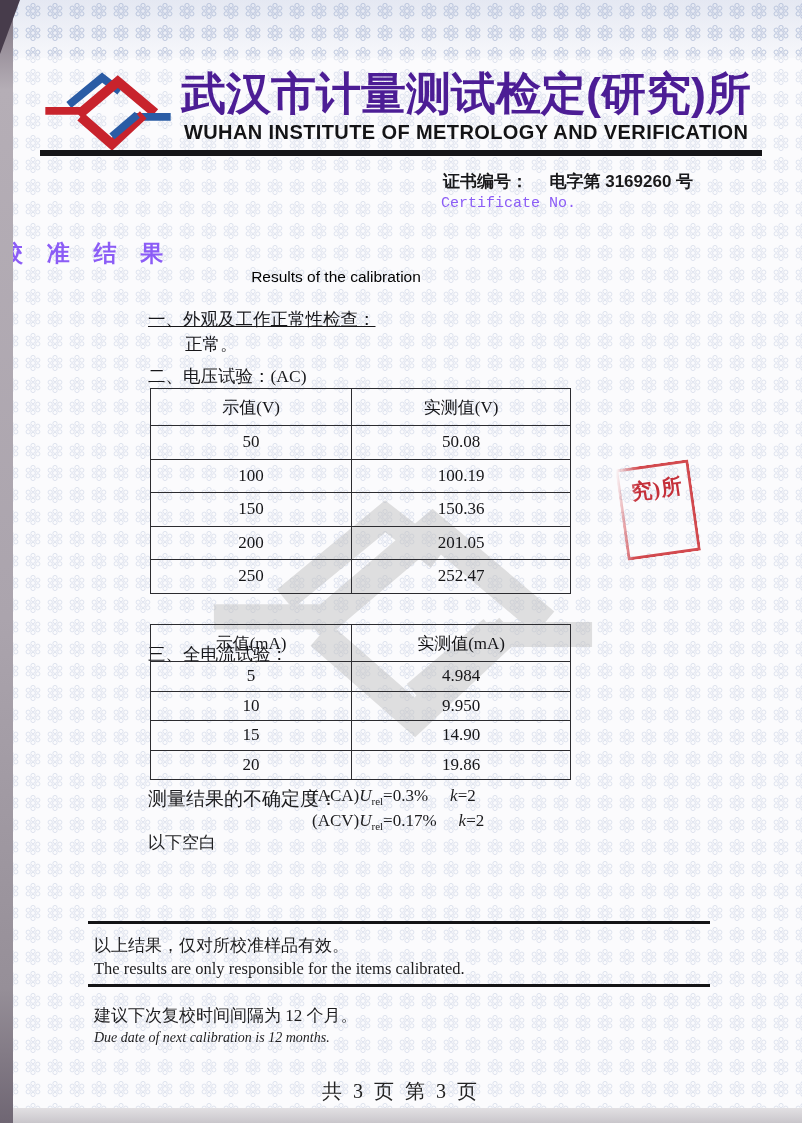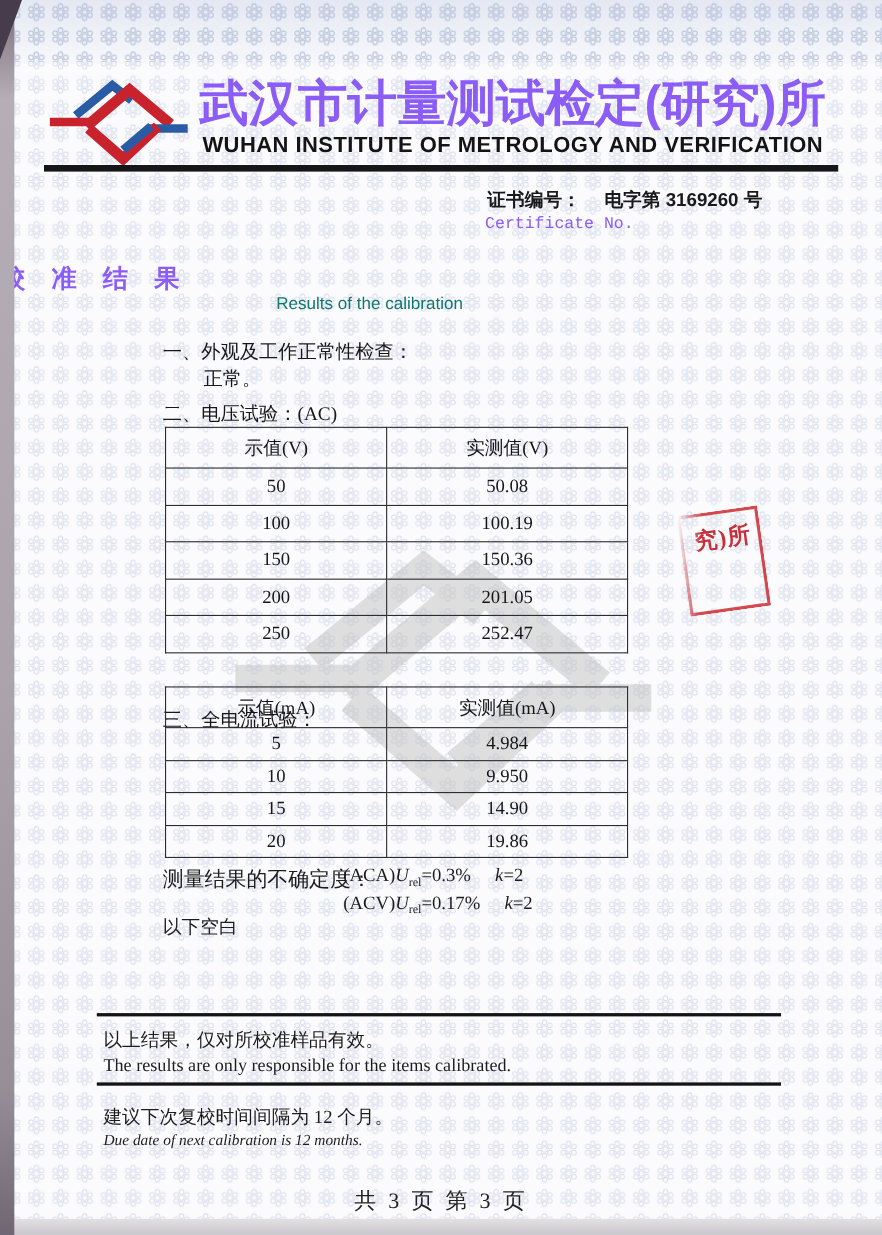--- a/index.html
+++ b/index.html
@@ -18,40 +18,40 @@
     background:#473c4b; clip-path:polygon(0 0, 100% 0, 0 100%); }
   .scan-bottom { position:absolute; left:0; top:1108px; width:802px; height:15px; z-index:5;
     background:linear-gradient(180deg,#e2e0e3,#c9c6cb); }
 
   .watermark { position:absolute; left:208px; top:440px; z-index:1; opacity:0.5; }
 
   
   .logo { position:absolute; left:42px; top:60px; z-index:2; }
   .org-cn { position:absolute; left:181px; top:64px; width:590px; z-index:2;
     font-family:"Liberation Sans", sans-serif; font-weight:900; font-size:45px;
-    letter-spacing:0px; color:#8b5cf6; white-space:nowrap; }
+    letter-spacing:0px; color:#4c1d95; white-space:nowrap; }
   .org-en { position:absolute; left:184px; top:121px; width:590px; z-index:2;
     font-family:"Liberation Sans", sans-serif; font-weight:bold; font-size:20px;
     letter-spacing:0.4px; color:#141416; white-space:nowrap; }
   .header-rule { position:absolute; left:40px; top:150px; width:722px; height:6px;
     background:#161618; z-index:2; }
 
   .cert-line { position:absolute; left:443px; top:170px; z-index:2;
     font-family:"Liberation Sans", sans-serif; font-size:17px; font-weight:600;
     color:#19191b; white-space:nowrap; }
   .cert-en { position:absolute; left:441px; top:195px; z-index:2;
     font-family:Liberation Mono, monospace; font-size:15px; color:#8b5cf6; }
 
   .doc-title { position:absolute; left:0; top:238px; width:802px; text-align:left; z-index:2;
     font-size:23px; font-weight:bold; letter-spacing:9px; color:#8b5cf6; }
   .doc-title-en { position:absolute; left:0; top:268px; width:672px; text-align:center; z-index:2;
-    font-family:"Liberation Sans", sans-serif; font-size:15.5px; color:#0f766e; }
+    font-family:"Liberation Sans", sans-serif; font-size:15.5px; color:#000000; }
 
   .s-head { position:absolute; z-index:2; font-size:17.5px; color:#17171a; white-space:nowrap; }
-  .s1 { left:148px; top:307px; }
+  .s1 { left:148px; top:307px;text-decoration:underline; }
   .s1r { left:185px; top:332px; }
   .s2 { left:148px; top:364px; }
   .s3 { left:148px; top:599px;margin-top:43px; }
 
   table.cal { position:absolute; left:150px; z-index:2; width:421px;
     border-collapse:collapse; font-size:17px; color:#151518; background:transparent; }
   table.cal td, table.cal th { border:1.6px solid #2c2c30; text-align:center;
     font-weight:normal; padding:0; }
   #vtable { top:388px; }
   #vtable th { height:37px; } #vtable td { height:33.5px; }

